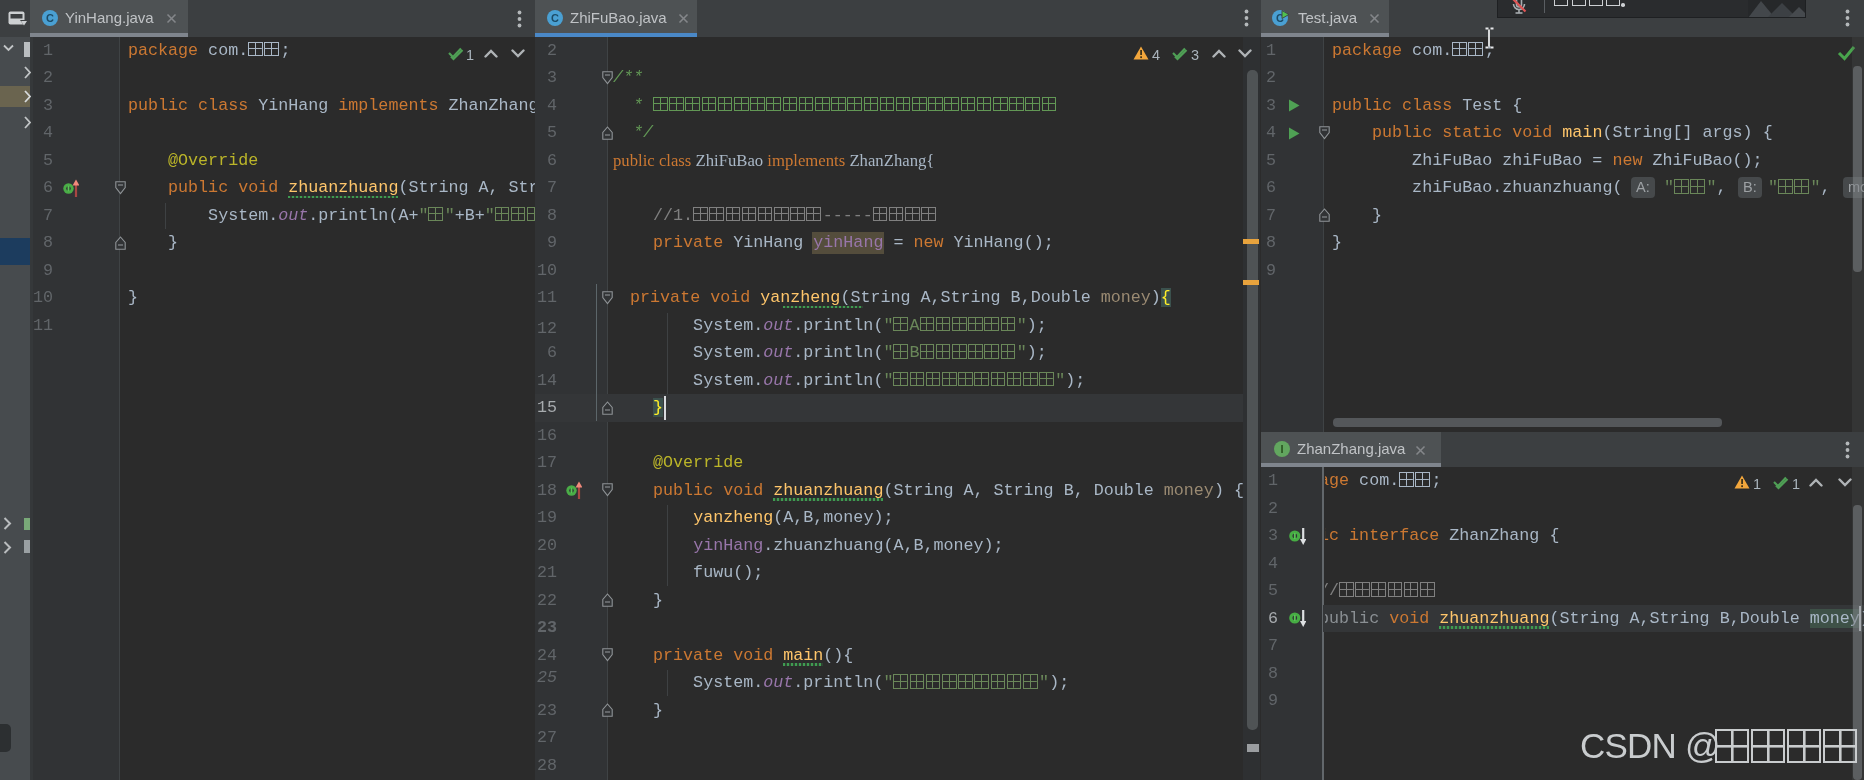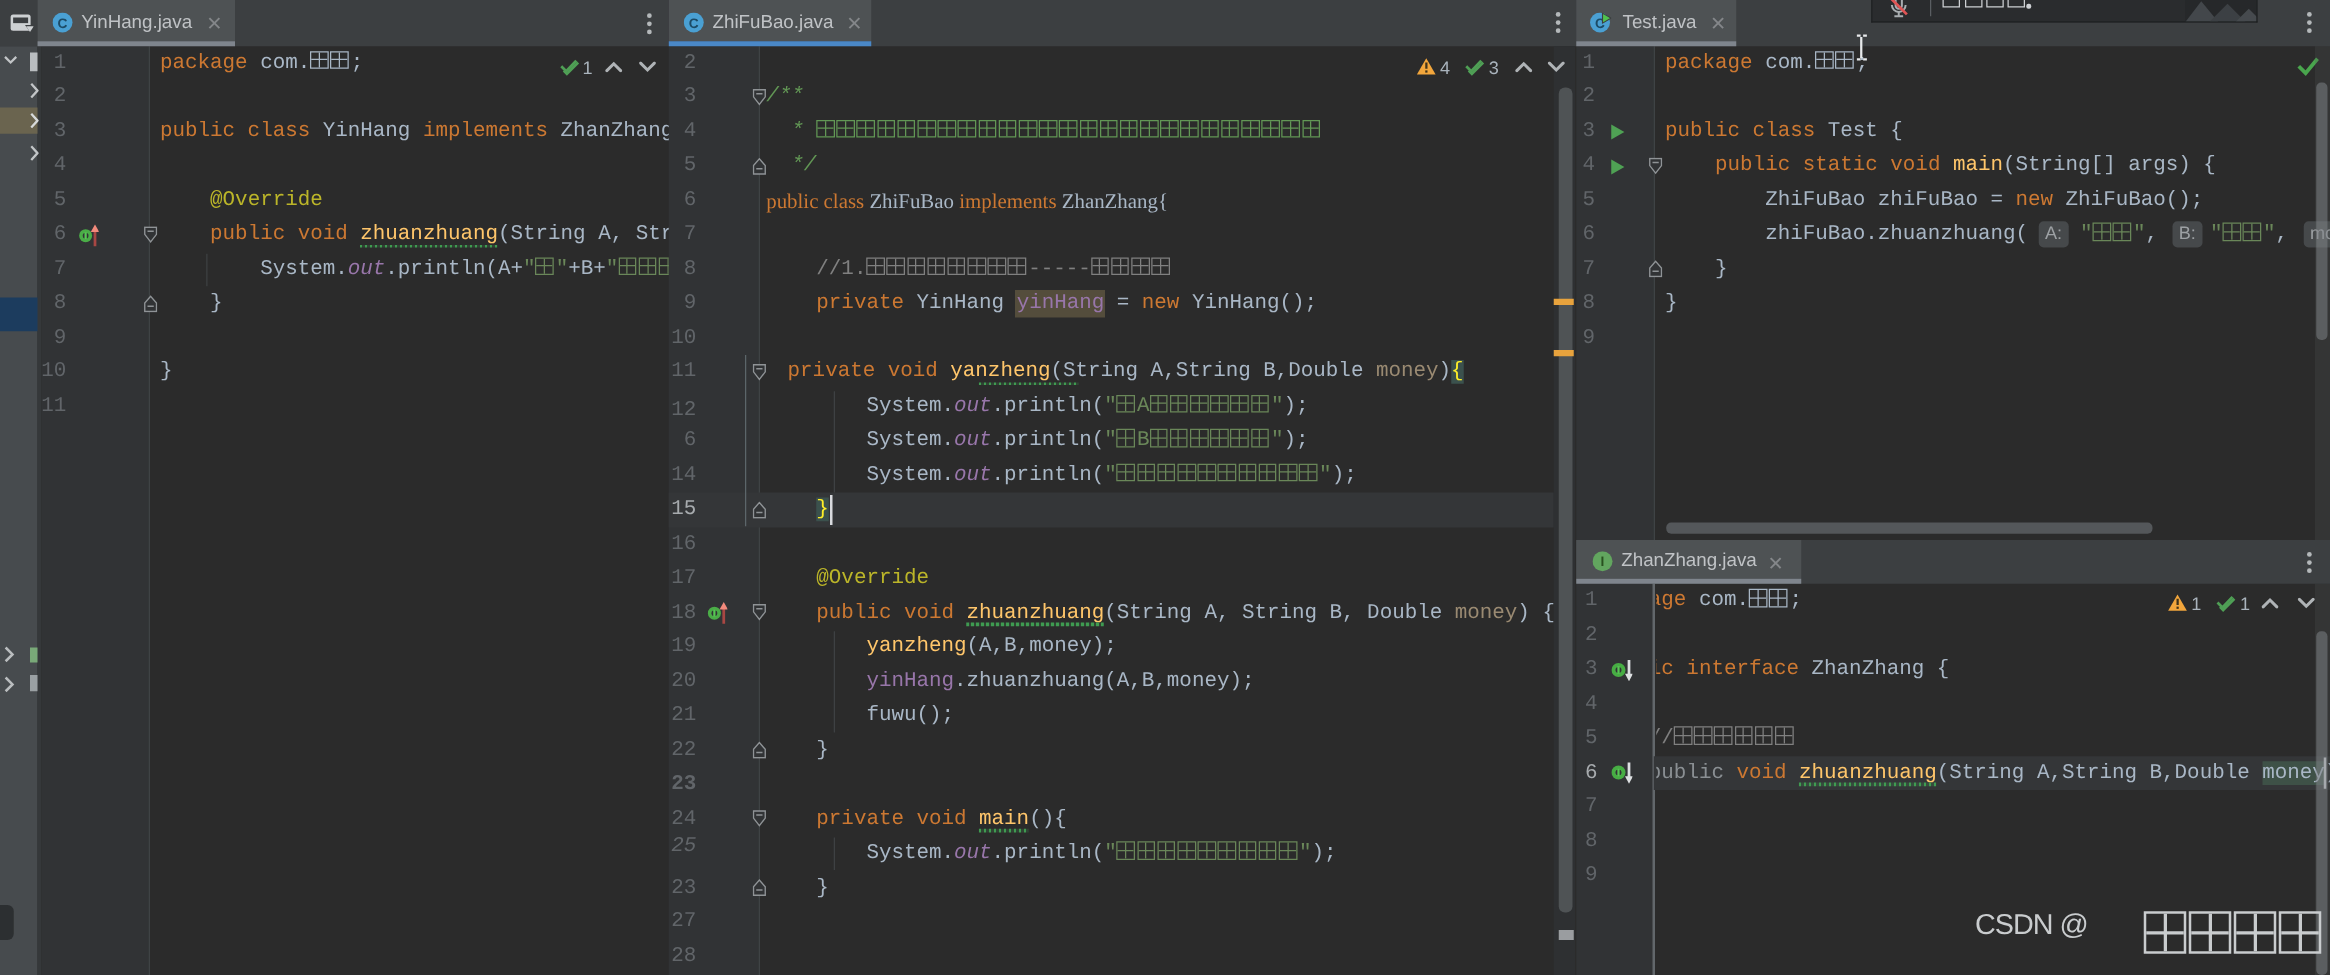--- a/index.html
+++ b/index.html
@@ -402,16 +402,16 @@
         <polygon points="40,18 51,7 62,18" fill="#464a4e"></polygon>
       </svg></div>
 </div>
 <svg class="abs" style="left:1482px;top:27px;" width="14" height="22" viewBox="0 0 14 22">
     <g stroke="#e8eaec" stroke-width="1.8">
       <line x1="7" y1="2.5" x2="7" y2="19.5"></line>
       <path d="M3.5 1.5 h3 M8.5 1.5 h3"></path>
       <path d="M3.5 20.5 h3 M8.5 20.5 h3"></path>
     </g>
   </svg>
-<div class="abs" style="left:1580px;top:726px;font-family:'Liberation Sans',sans-serif;font-size:23px;letter-spacing:-0.8px;color:#c9ccce">CSDN @</div>
+<div class="abs" style="left:1580px;top:726px;font-family:'Liberation Sans',sans-serif;font-size:35px;letter-spacing:-0.8px;color:#c9ccce">CSDN @</div>
 <div class="abs" style="left:1715px;top:729px;width:34px;height:34px;border:2.6px solid #c9ccce;background:linear-gradient(#c9ccce,#c9ccce) center/100% 2.6px no-repeat,linear-gradient(#c9ccce,#c9ccce) center/2.6px 100% no-repeat"></div>
 <div class="abs" style="left:1751px;top:729px;width:34px;height:34px;border:2.6px solid #c9ccce;background:linear-gradient(#c9ccce,#c9ccce) center/100% 2.6px no-repeat,linear-gradient(#c9ccce,#c9ccce) center/2.6px 100% no-repeat"></div>
 <div class="abs" style="left:1787px;top:729px;width:34px;height:34px;border:2.6px solid #c9ccce;background:linear-gradient(#c9ccce,#c9ccce) center/100% 2.6px no-repeat,linear-gradient(#c9ccce,#c9ccce) center/2.6px 100% no-repeat"></div>
 <div class="abs" style="left:1823px;top:729px;width:34px;height:34px;border:2.6px solid #c9ccce;background:linear-gradient(#c9ccce,#c9ccce) center/100% 2.6px no-repeat,linear-gradient(#c9ccce,#c9ccce) center/2.6px 100% no-repeat"></div>
 </body></html>

